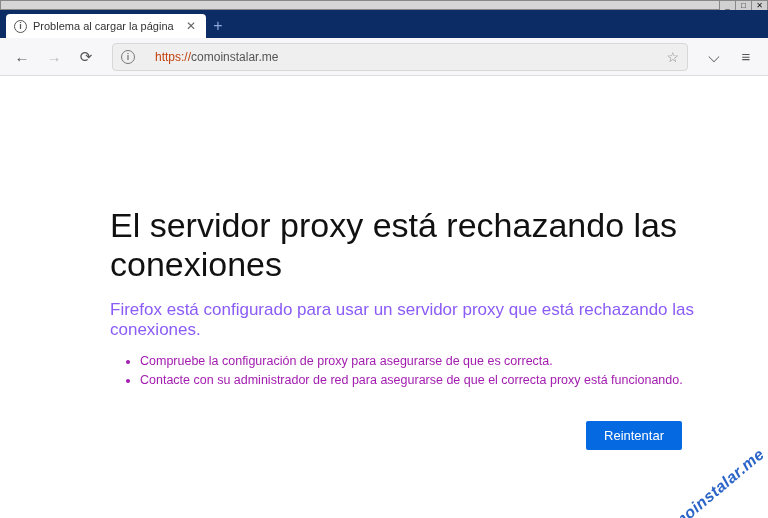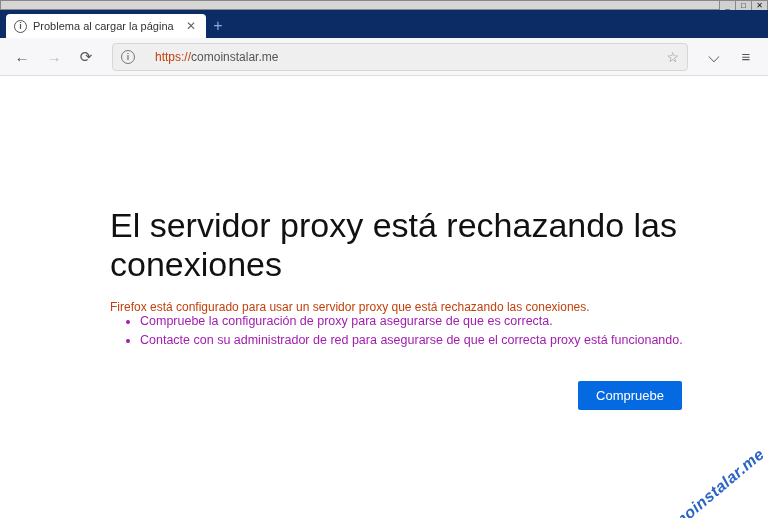--- a/index.html
+++ b/index.html
@@ -117,22 +117,23 @@
     .content {
       padding: 130px 60px 0 110px;
     }
     .content h1 {
       font-size: 34px;
       font-weight: 400;
       color: #111;
       margin-bottom: 16px;
     }
     .content p.desc {
-      font-size: 12px;
-      color: #c2410c;
+      font-size: 17px;
+      color: #8b5cf6;
+      margin-bottom: 14px;
     }
     .content ul {
       padding-left: 30px;
       font-size: 12.5px;
       color: #a21caf;
     }
     .content ul li { margin-bottom: 5px; }
     .btn-row {
       display:flex;
       justify-content:flex-end;
@@ -197,17 +198,17 @@
 </div>
 
 <div class="content">
   <h1>El servidor proxy está rechazando las conexiones</h1>
   <p class="desc">Firefox está configurado para usar un servidor proxy que está rechazando las conexiones.</p>
   <ul>
     <li>Compruebe la configuración de proxy para asegurarse de que es correcta.</li>
     <li>Contacte con su administrador de red para asegurarse de que el correcta proxy está funcionando.</li>
   </ul>
   <div class="btn-row">
-    <button class="retry-btn">Compruebe</button>
+    <button class="retry-btn">Reintentar</button>
   </div>
 </div>
 
 <div class="watermark">comoinstalar.me</div>
 
 </body></html>

